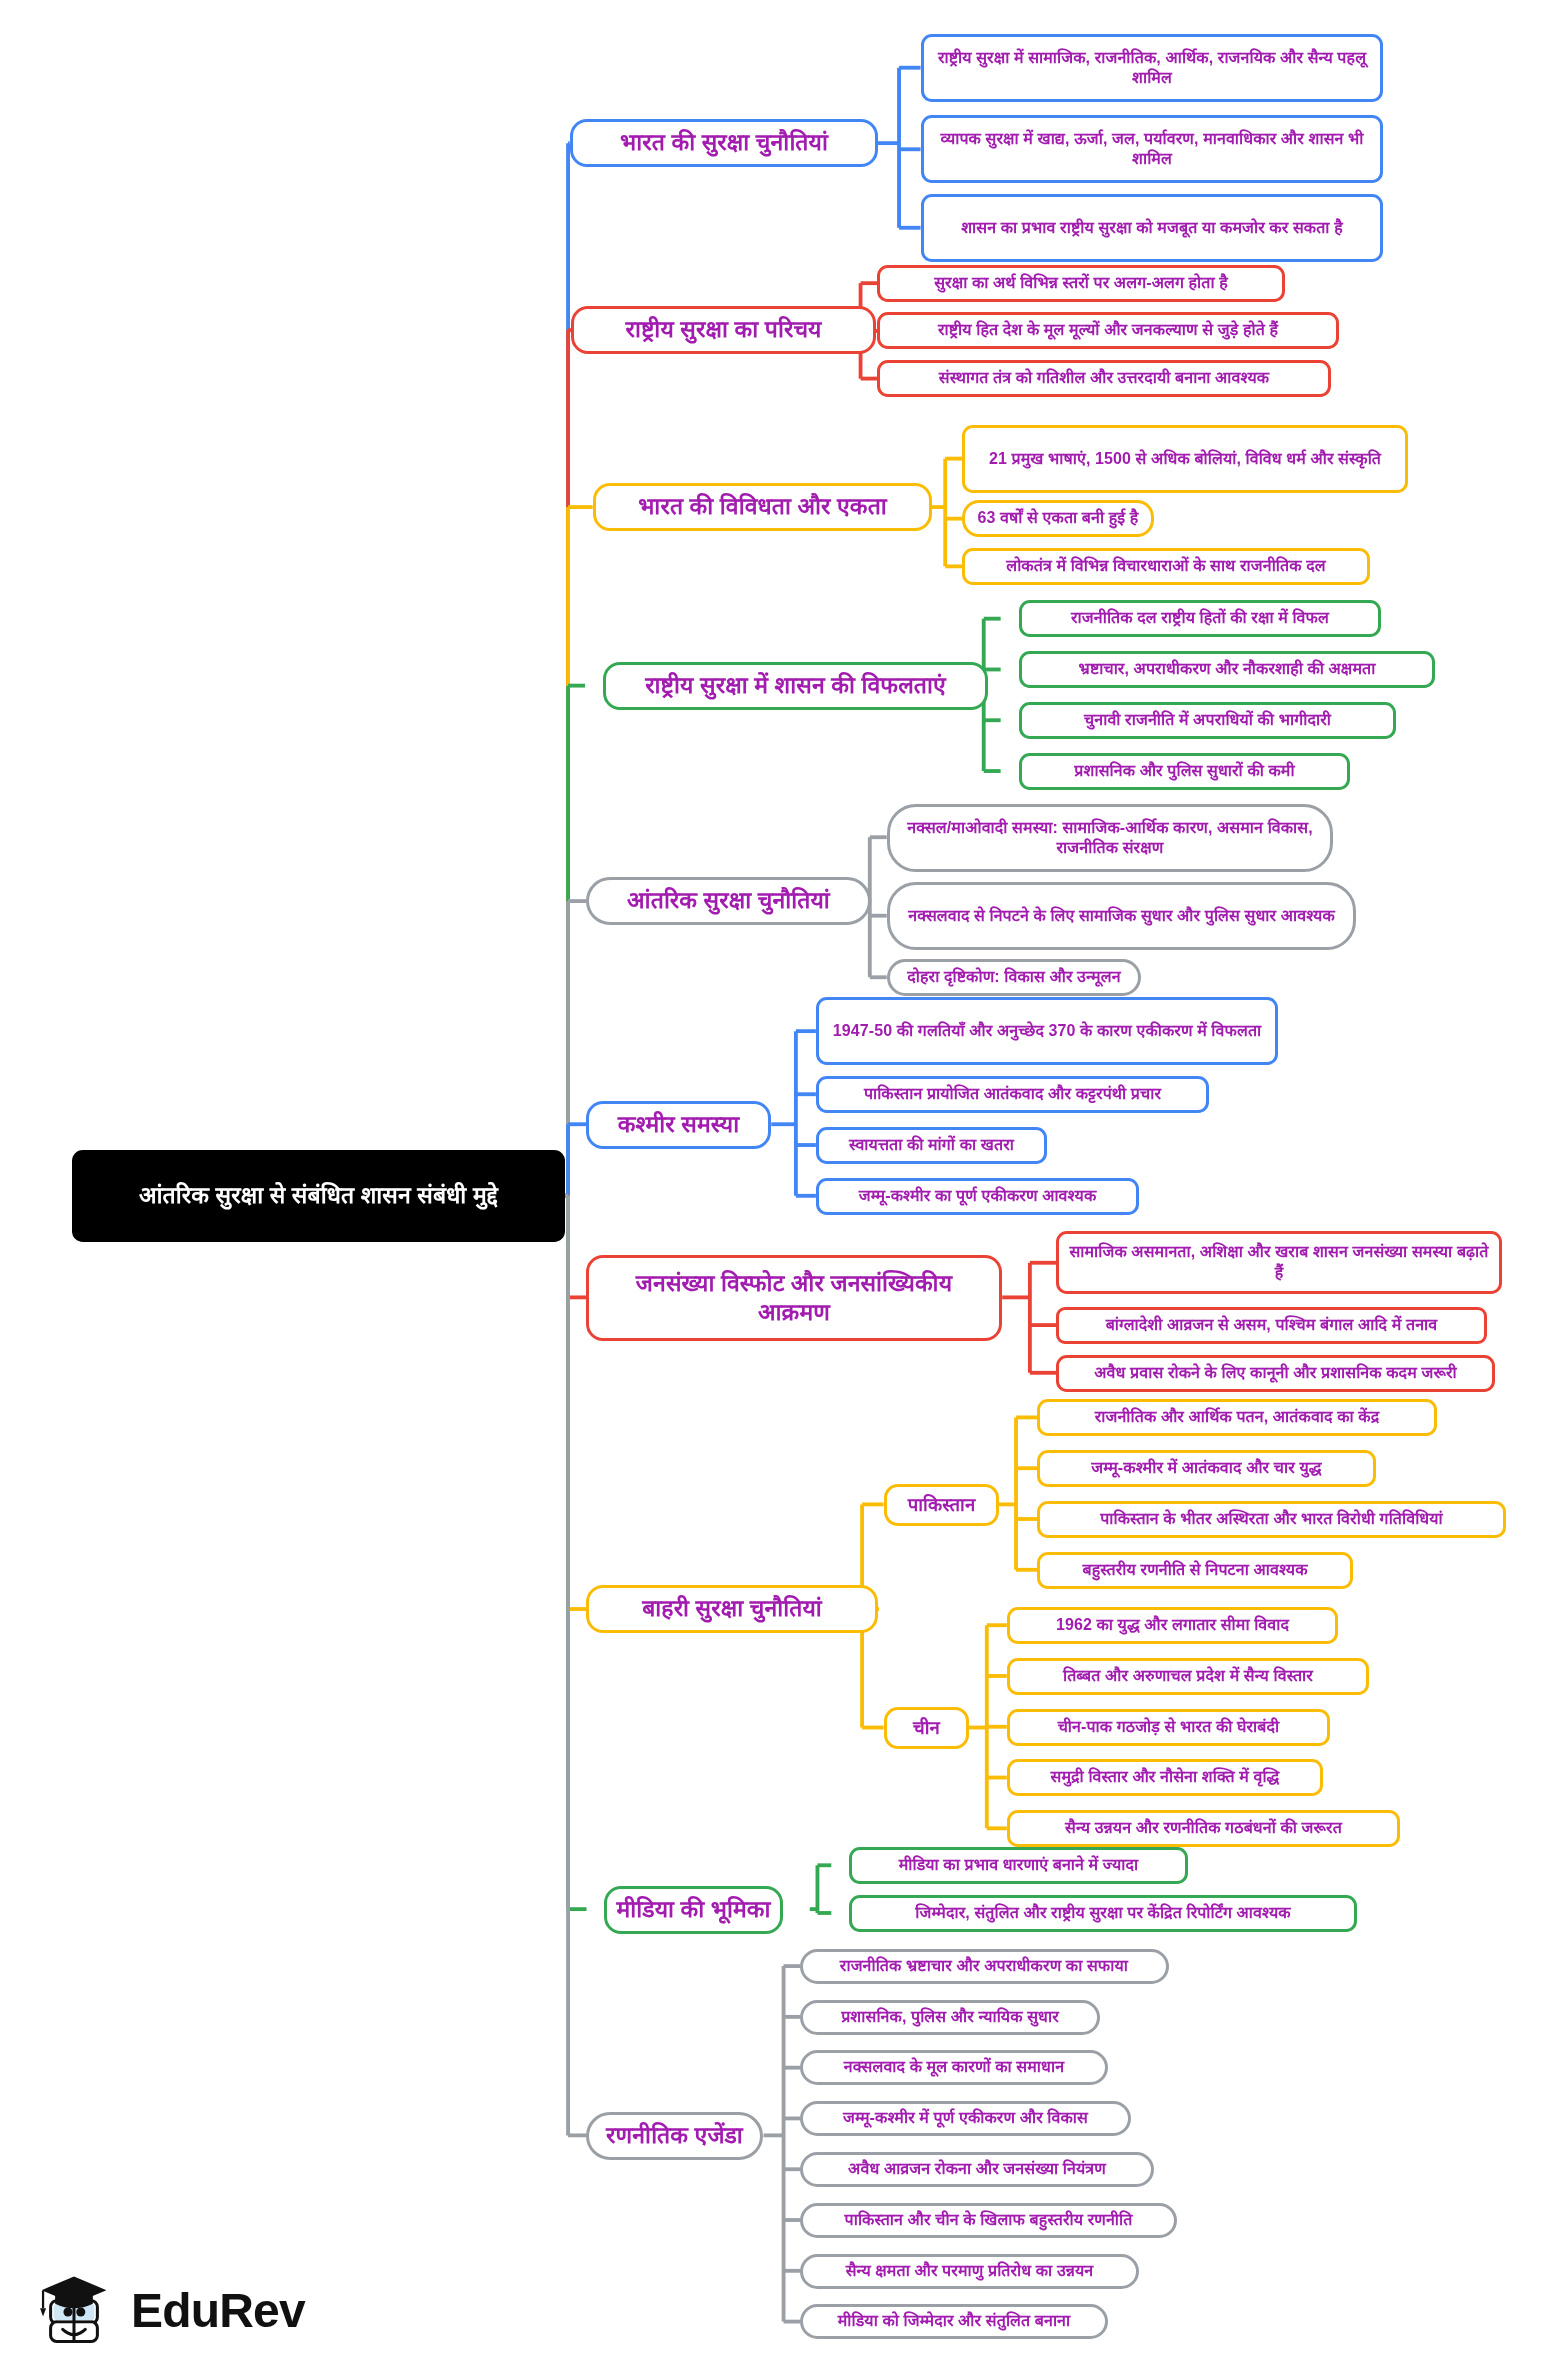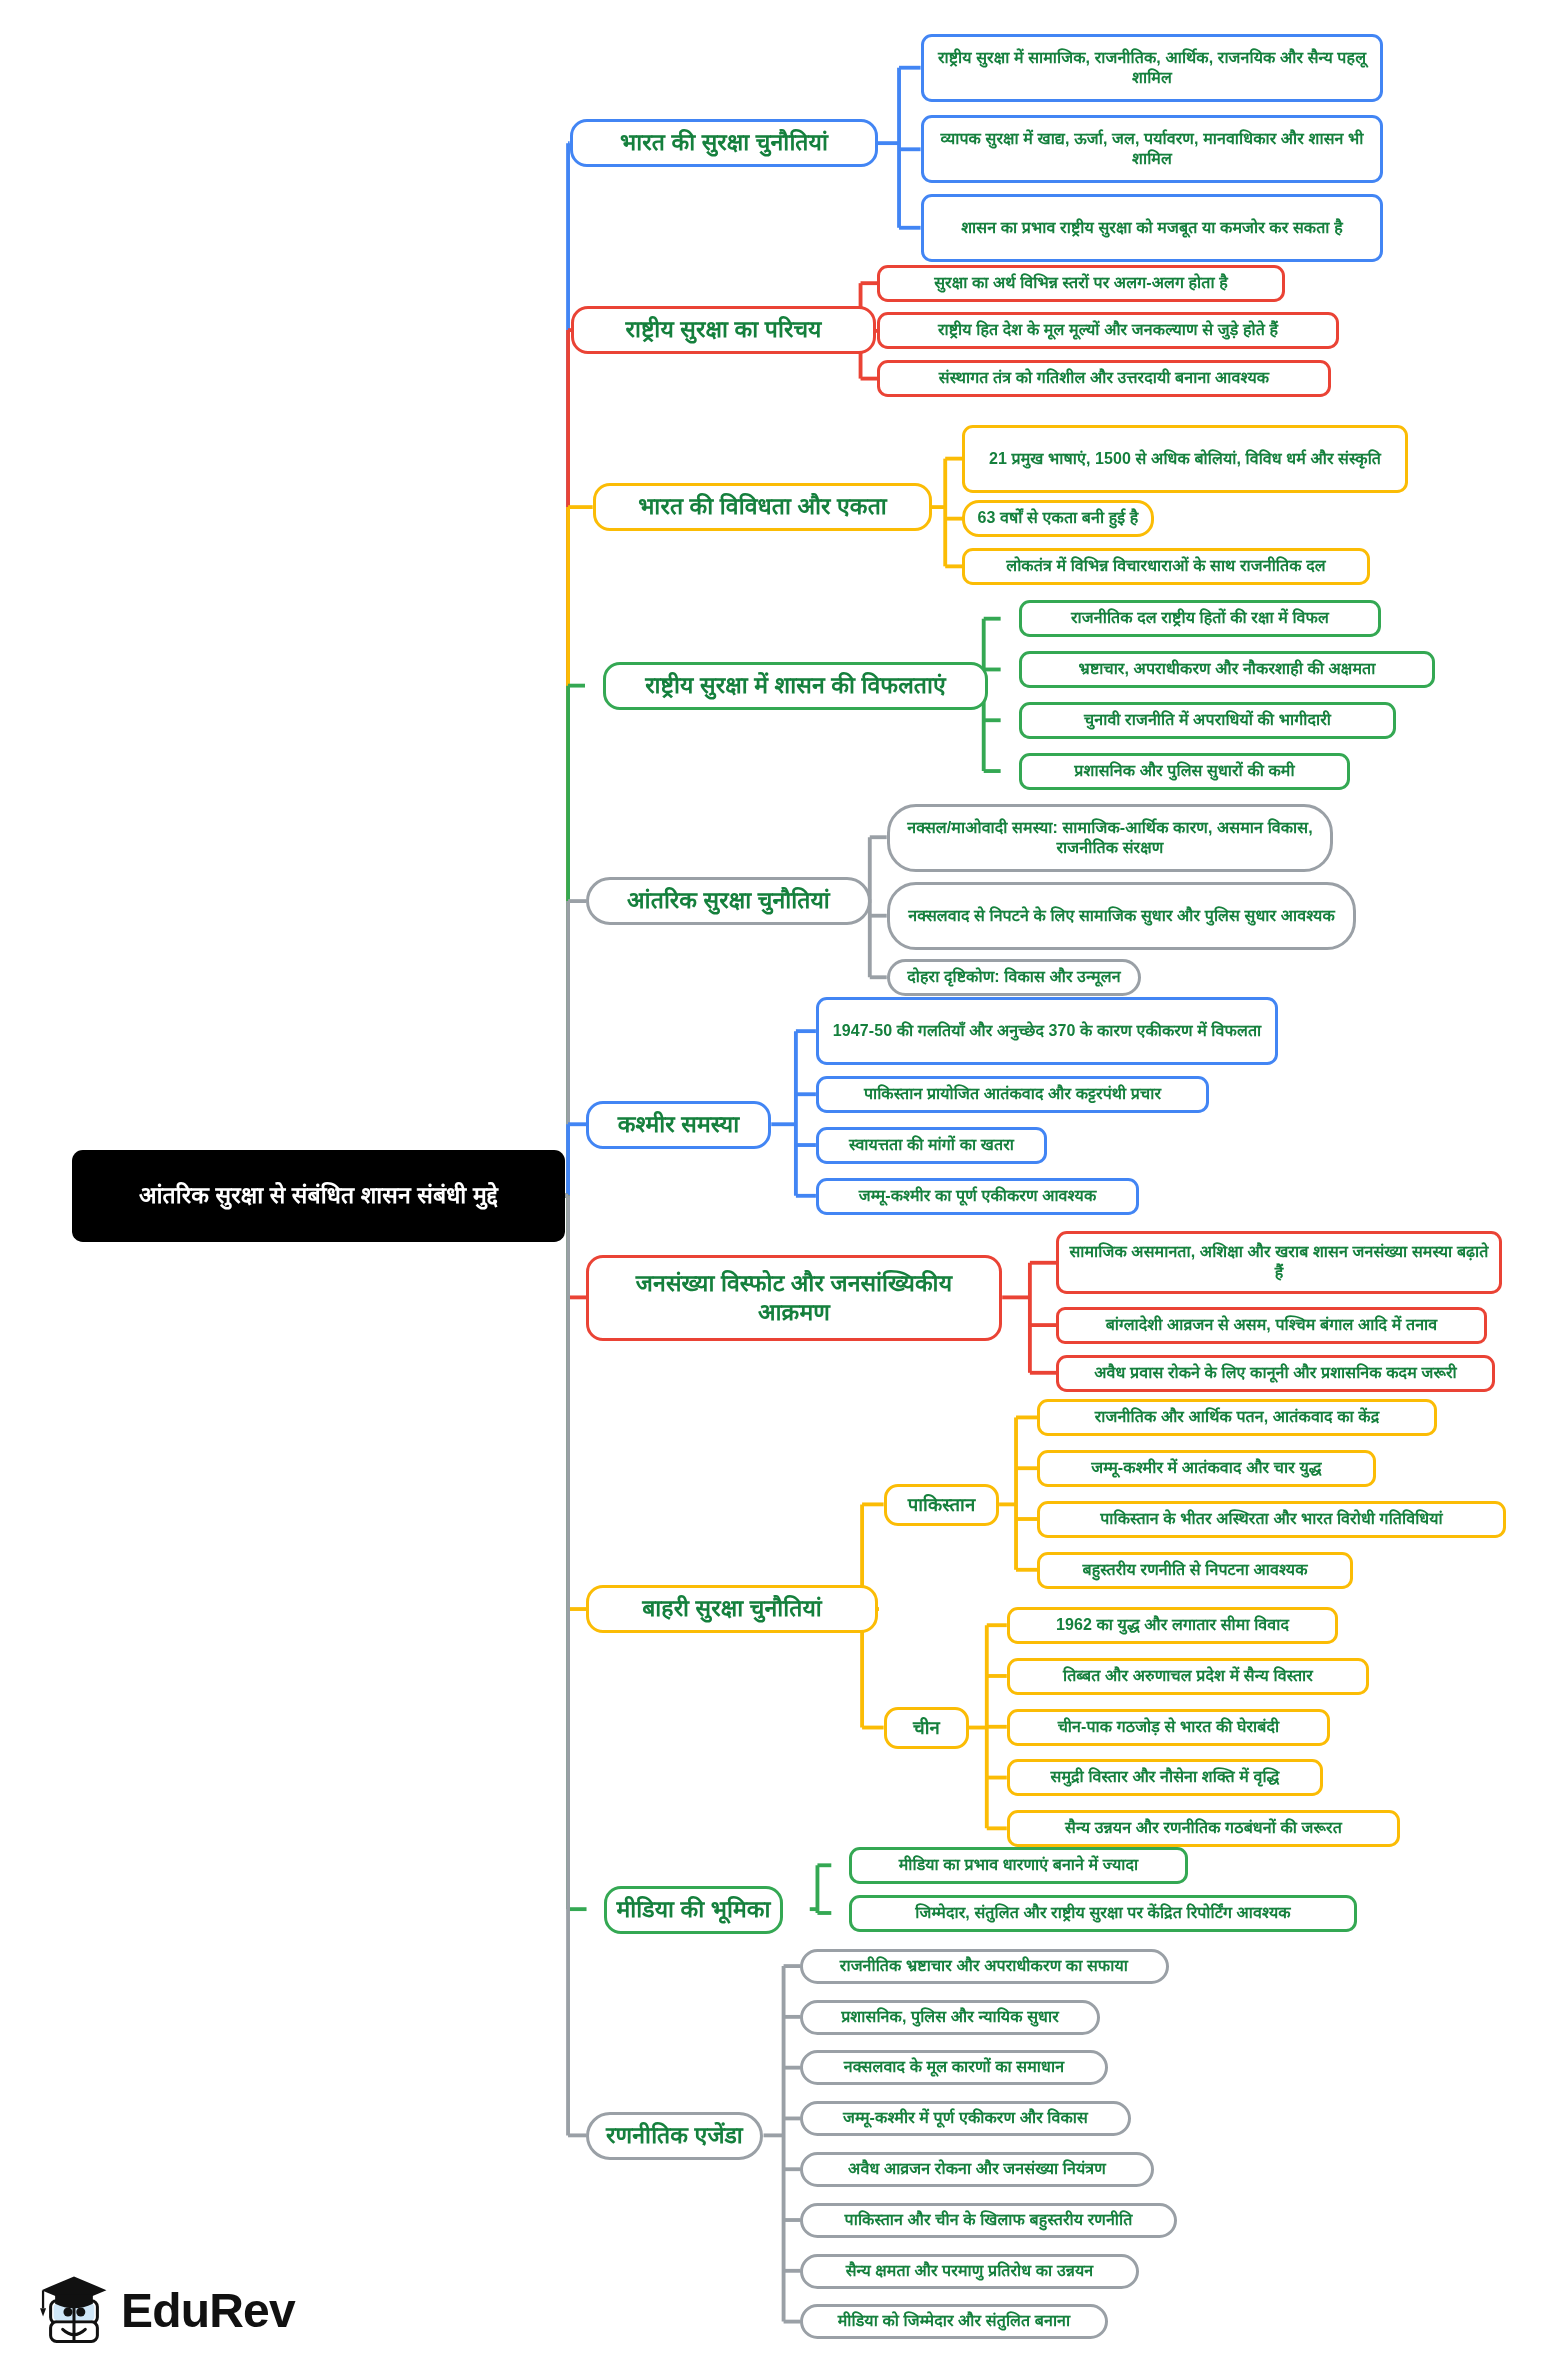--- a/index.html
+++ b/index.html
@@ -20,21 +20,21 @@
     position: absolute;
     display: flex;
     align-items: center;
     justify-content: center;
     text-align: center;
     background: #ffffff;
     border-style: solid;
     border-radius: 12.3px;
     padding: 3.1px 9.2px;
     line-height: 1.28;
-    color: #15803d;
+    color: #a21caf;
     font-weight: 700;
     letter-spacing: 0.1px;
   }
 
   
   .root {
     background: #000000;
     color: #ffffff;
     border: 0;
     border-radius: 10.8px;
@@ -55,21 +55,21 @@
   .c-red    { border-color: #EA4335; }
   .c-yellow { border-color: #FBBC05; }
   .c-green  { border-color: #34A853; margin-left: 18px; }
   .c-gray   { border-color: #9AA0A6; border-radius: 29px; }
 
   
   #logo {
     position: absolute;
     left: 34px; top: 2264px;
     width: 292px; height: 92px;
-    display: flex; align-items: center; gap: 4px;
+    display: flex; align-items: center; gap: 14px;
   }
   #logo .mark { width: 83px; height: 83px; flex: 0 0 auto; }
   #logo .wordmark {
     font-size: 48px; font-weight: 700; color: #111111;
     font-family: "Liberation Sans", "DejaVu Sans", sans-serif;
     letter-spacing: -0.8px;
   }
 </style>
 </head>
 <body>

